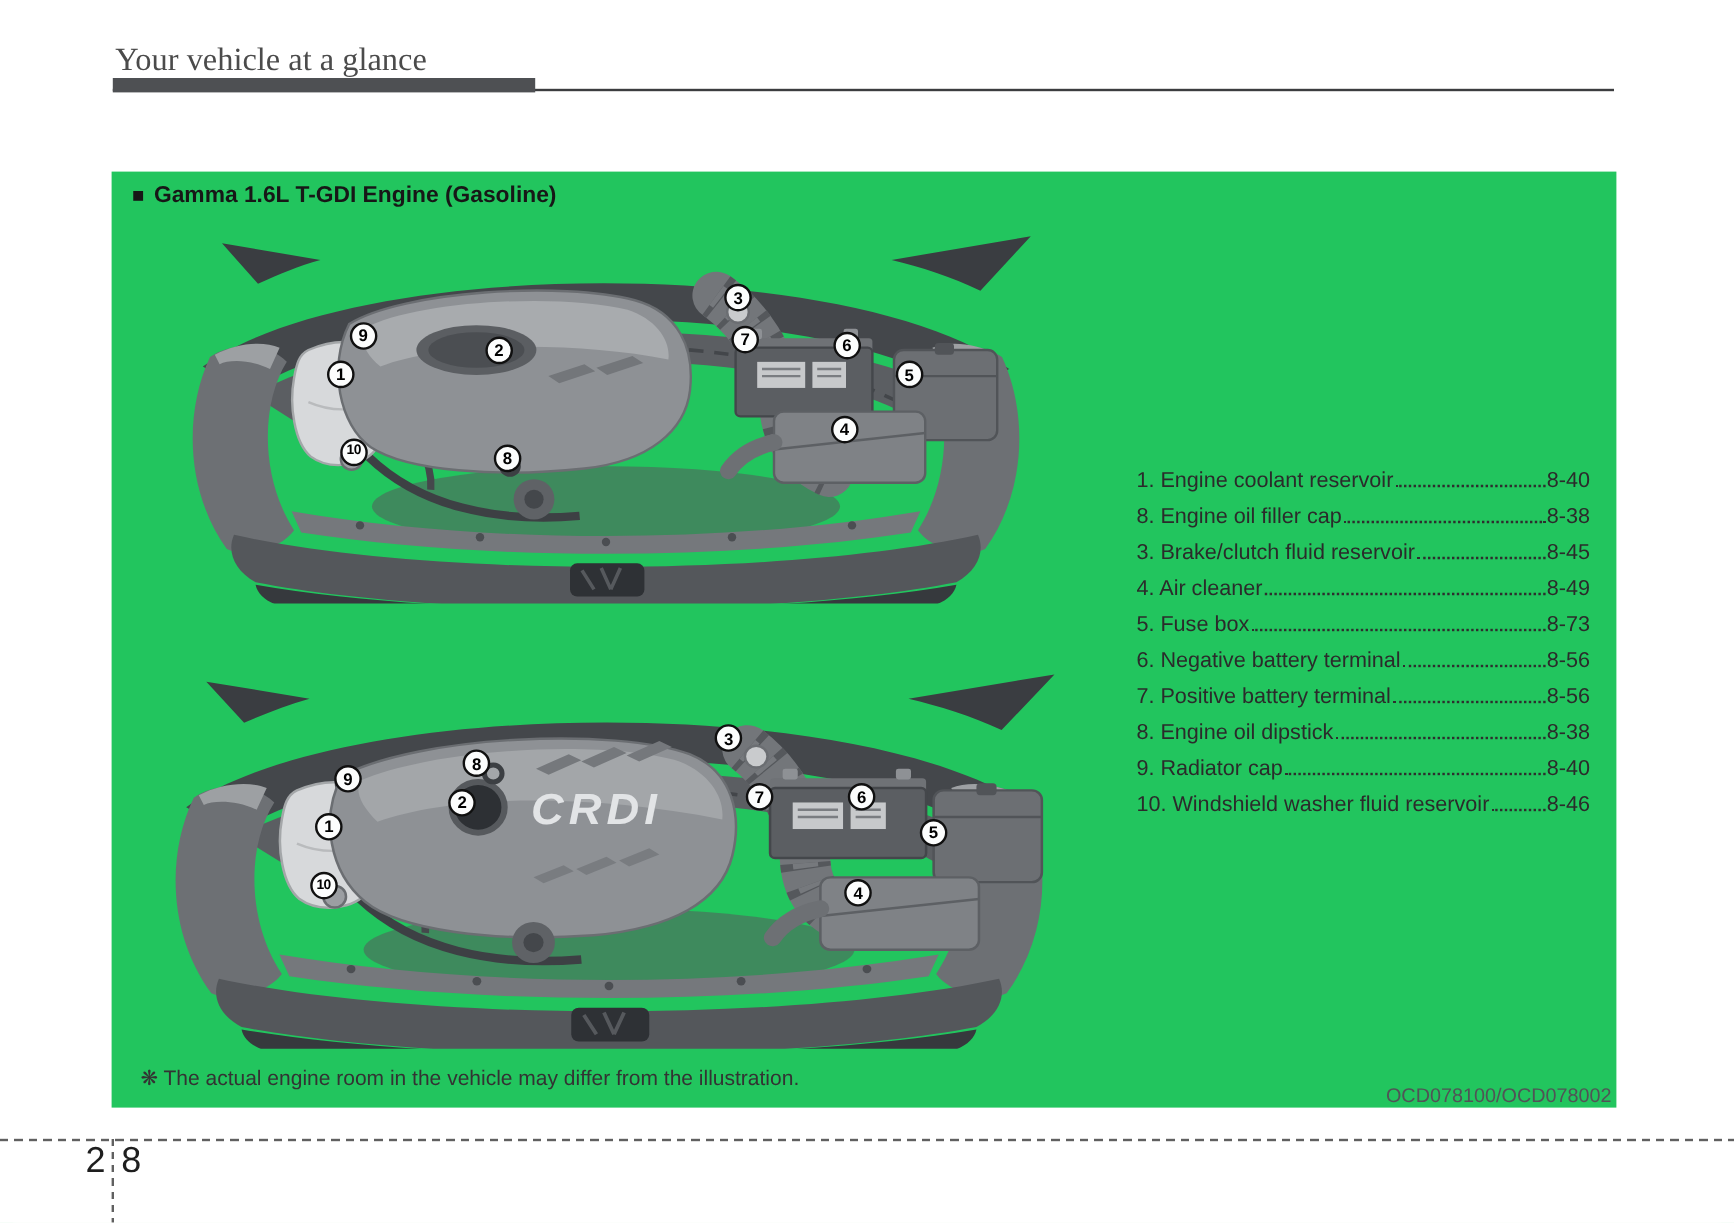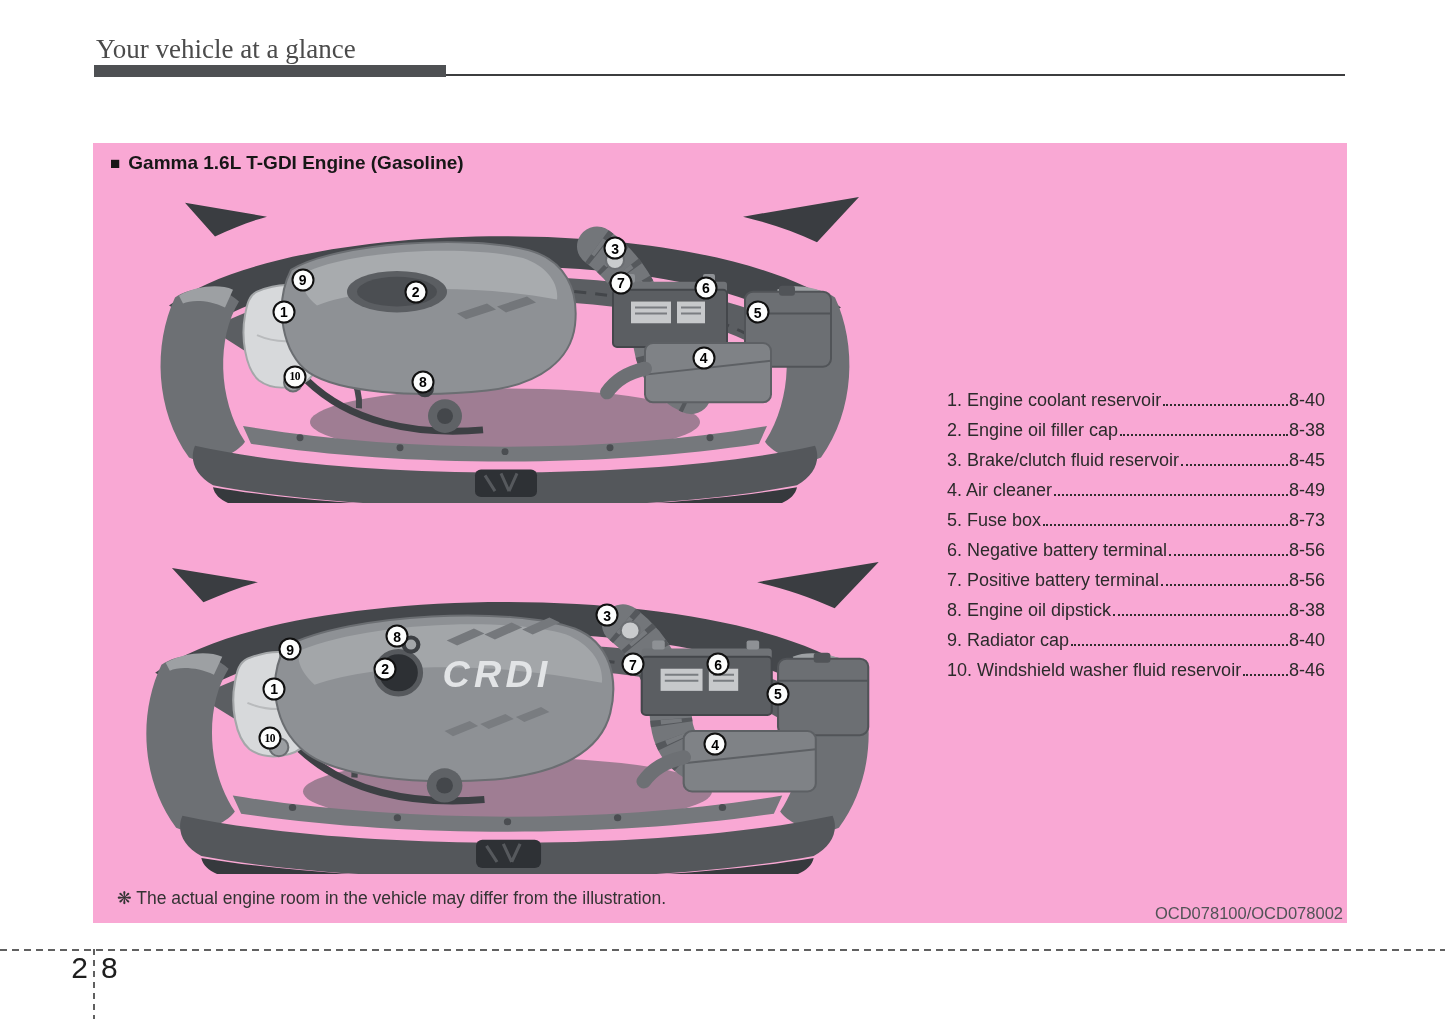--- a/index.html
+++ b/index.html
@@ -6,36 +6,36 @@
   .page{position:relative;width:1445px;height:1019px;background:#ffffff;
         font-family:"Liberation Sans",sans-serif;overflow:hidden;border-radius:14px;}
 
   
   .doc-title{position:absolute;left:96px;top:34px;
              font-family:"Liberation Serif",serif;font-size:27px;color:#4b4b4b;}
   .title-rule-thin{position:absolute;left:94px;top:74px;width:1251px;height:2px;background:#3c3d3f;}
   .title-rule-thick{position:absolute;left:94px;top:65px;width:352px;height:12px;background:#4e5053;}
 
   
-  .panel{position:absolute;left:93px;top:143px;width:1254px;height:780px;background:#f9a8d4;}
+  .panel{position:absolute;left:93px;top:143px;width:1254px;height:780px;background:#22c55e;}
   .section-heading{position:absolute;font-size:19px;font-weight:bold;color:#171717;white-space:nowrap;}
   .section-heading .marker{margin-right:8px;font-size:17px;}
   .heading-gasoline{left:17px;top:9px;}
   .heading-diesel{left:17px;top:378px;}
 
   .diagram{position:absolute;}
   .diagram-gasoline{left:52px;top:44px;width:720px;height:316px;}
   .diagram-diesel{left:37px;top:409px;width:755px;height:322px;}
   .diagram svg{display:block;width:100%;height:100%;}
 
   .callout{position:absolute;width:23px;height:23px;box-sizing:border-box;border-radius:50%;
            background:#fcfdfd;border:2px solid #101010;color:#000;font-weight:bold;font-size:14px;
            display:flex;align-items:center;justify-content:center;transform:translate(-50%,-50%);
            line-height:1;}
-  .callout.wide{font-size:11.5px;letter-spacing:-0.5px;font-family:Liberation Serif, serif;}
+  .callout.wide{font-size:11.5px;letter-spacing:-0.5px;}
 
   
   .parts-list{position:absolute;left:854px;top:238px;width:378px;}
   .part-item{display:flex;align-items:flex-end;height:30px;font-size:18px;color:#2b2b2b;}
   .part-label{white-space:nowrap;}
   .part-dots{flex:1;border-bottom:2.5px dotted #2e2e2e;margin:0 1px 5px 2px;min-width:8px;}
   .part-page{white-space:nowrap;}
 
   
   .footnote{position:absolute;left:24px;top:745px;font-size:17.5px;color:#333333;white-space:nowrap;}
@@ -203,21 +203,21 @@
         <div class="callout wide" style="left: 18.5%; top: 57.8%;">10</div>
       </div>
 
     <div class="parts-list">
         <div class="part-item">
           <span class="part-label">1. Engine coolant reservoir</span>
           <span class="part-dots"></span>
           <span class="part-page">8-40</span>
         </div>
         <div class="part-item">
-          <span class="part-label">2. Engine oil filler cap</span>
+          <span class="part-label">8. Engine oil filler cap</span>
           <span class="part-dots"></span>
           <span class="part-page">8-38</span>
         </div>
         <div class="part-item">
           <span class="part-label">3. Brake/clutch fluid reservoir</span>
           <span class="part-dots"></span>
           <span class="part-page">8-45</span>
         </div>
         <div class="part-item">
           <span class="part-label">4. Air cleaner</span>

